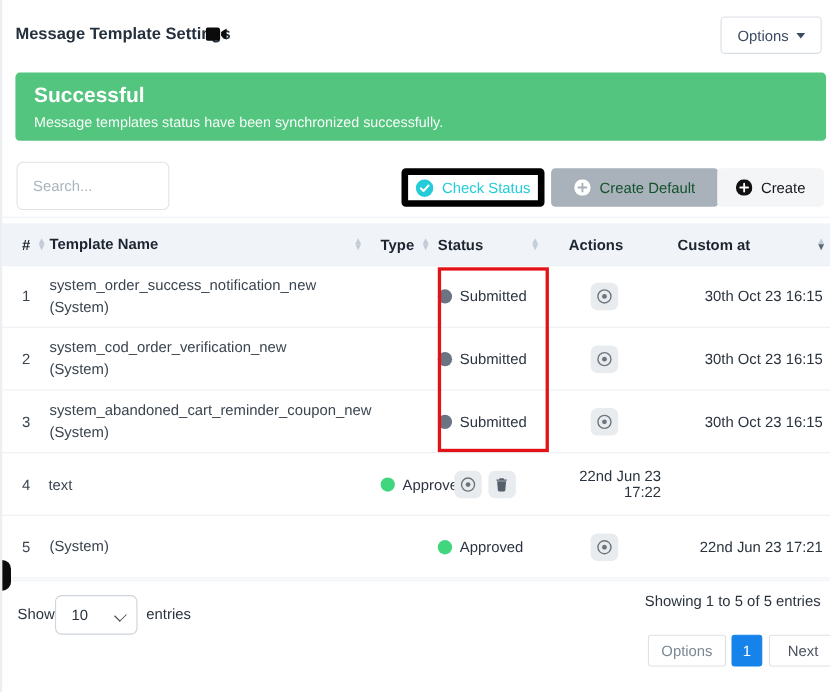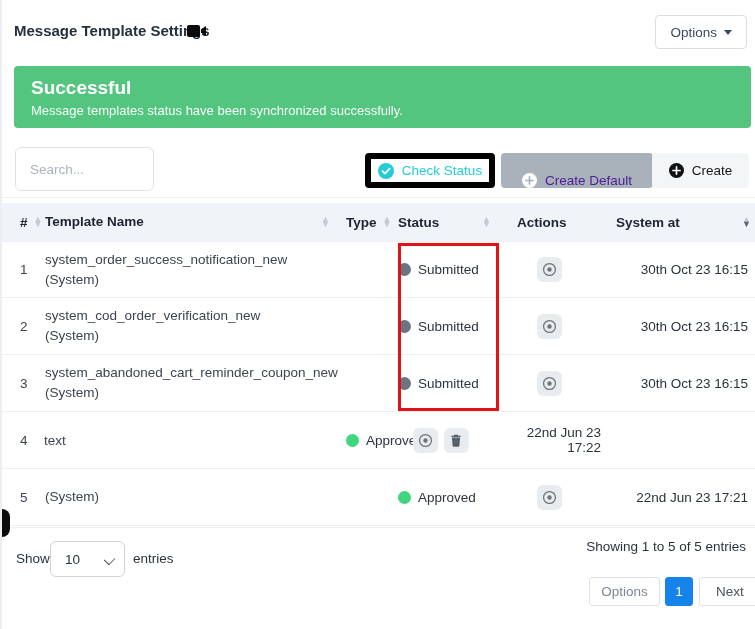--- a/index.html
+++ b/index.html
@@ -34,21 +34,21 @@
     border:1px solid #dfe3e8; border-radius:6px; padding:0 14px;
     font-size:13.5px; color:#333; outline:none; font-family:inherit;
   }
   .search-input::placeholder { color:#aab4be; }
   .tb-btn {
     position:absolute; top:153px; height:35px; border-radius:4px; font-size:13.5px;
     display:inline-flex; align-items:center; justify-content:center; gap:8px;
     cursor:pointer; border:none; font-family:inherit; font-weight:400;
   }
   .btn-check { left:363px; width:130px; background:#fff; border:6px solid #000000; color:#25ccd8; }
-  .btn-create-default { left:499px; width:152px; background:#a9b1ba; color:#4c1d95;align-items:flex-end; }
+  .btn-create-default { left:499px; width:152px; background:#a9b1ba; color:#14532d; }
   .btn-create { left:650px; width:97px; background:#f4f5f7; color:#15181c; }
   .hr-line { position:absolute; left:0; right:0; top:197px; border-top:1px solid #eef1f4; }
   
   .tbl { position:absolute; left:0; top:203px; width:755px; }
   .t-row { display:grid; grid-template-columns:36px 302px 52px 113px 105px 1fr; align-items:center; }
   .t-head { background:#f0f4f9; height:38px; font-weight:700; font-size:13.5px; color:#1c2430; }
   .t-body-row { height:57px; border-bottom:1px solid #edf0f3; font-size:13.5px; color:#3b4550; }
   .t-body-row:first-of-type { border-top:1px solid #edf0f3; }
   .cell { padding-left:6px; }
   .cell-idx { padding-left:18px; }
@@ -171,21 +171,21 @@
         <span>Status</span>
         <span class="sort-pair">
             <span>▲</span>
             <span>▼</span>
           </span>
       </div>
       <div class="cell" style="padding-left:12px;">
         <span>Actions</span>
       </div>
       <div class="cell head-updated">
-        <span>System at</span>
+        <span>Custom at</span>
         <span class="sort-pair">
             <span>▲</span>
             <span class="dk">▼</span>
           </span>
       </div>
     </div>
     <div id="tbody">
         <div class="t-row t-body-row">
           <div class="cell cell-idx">1</div>
           <div class="cell cell-name">

